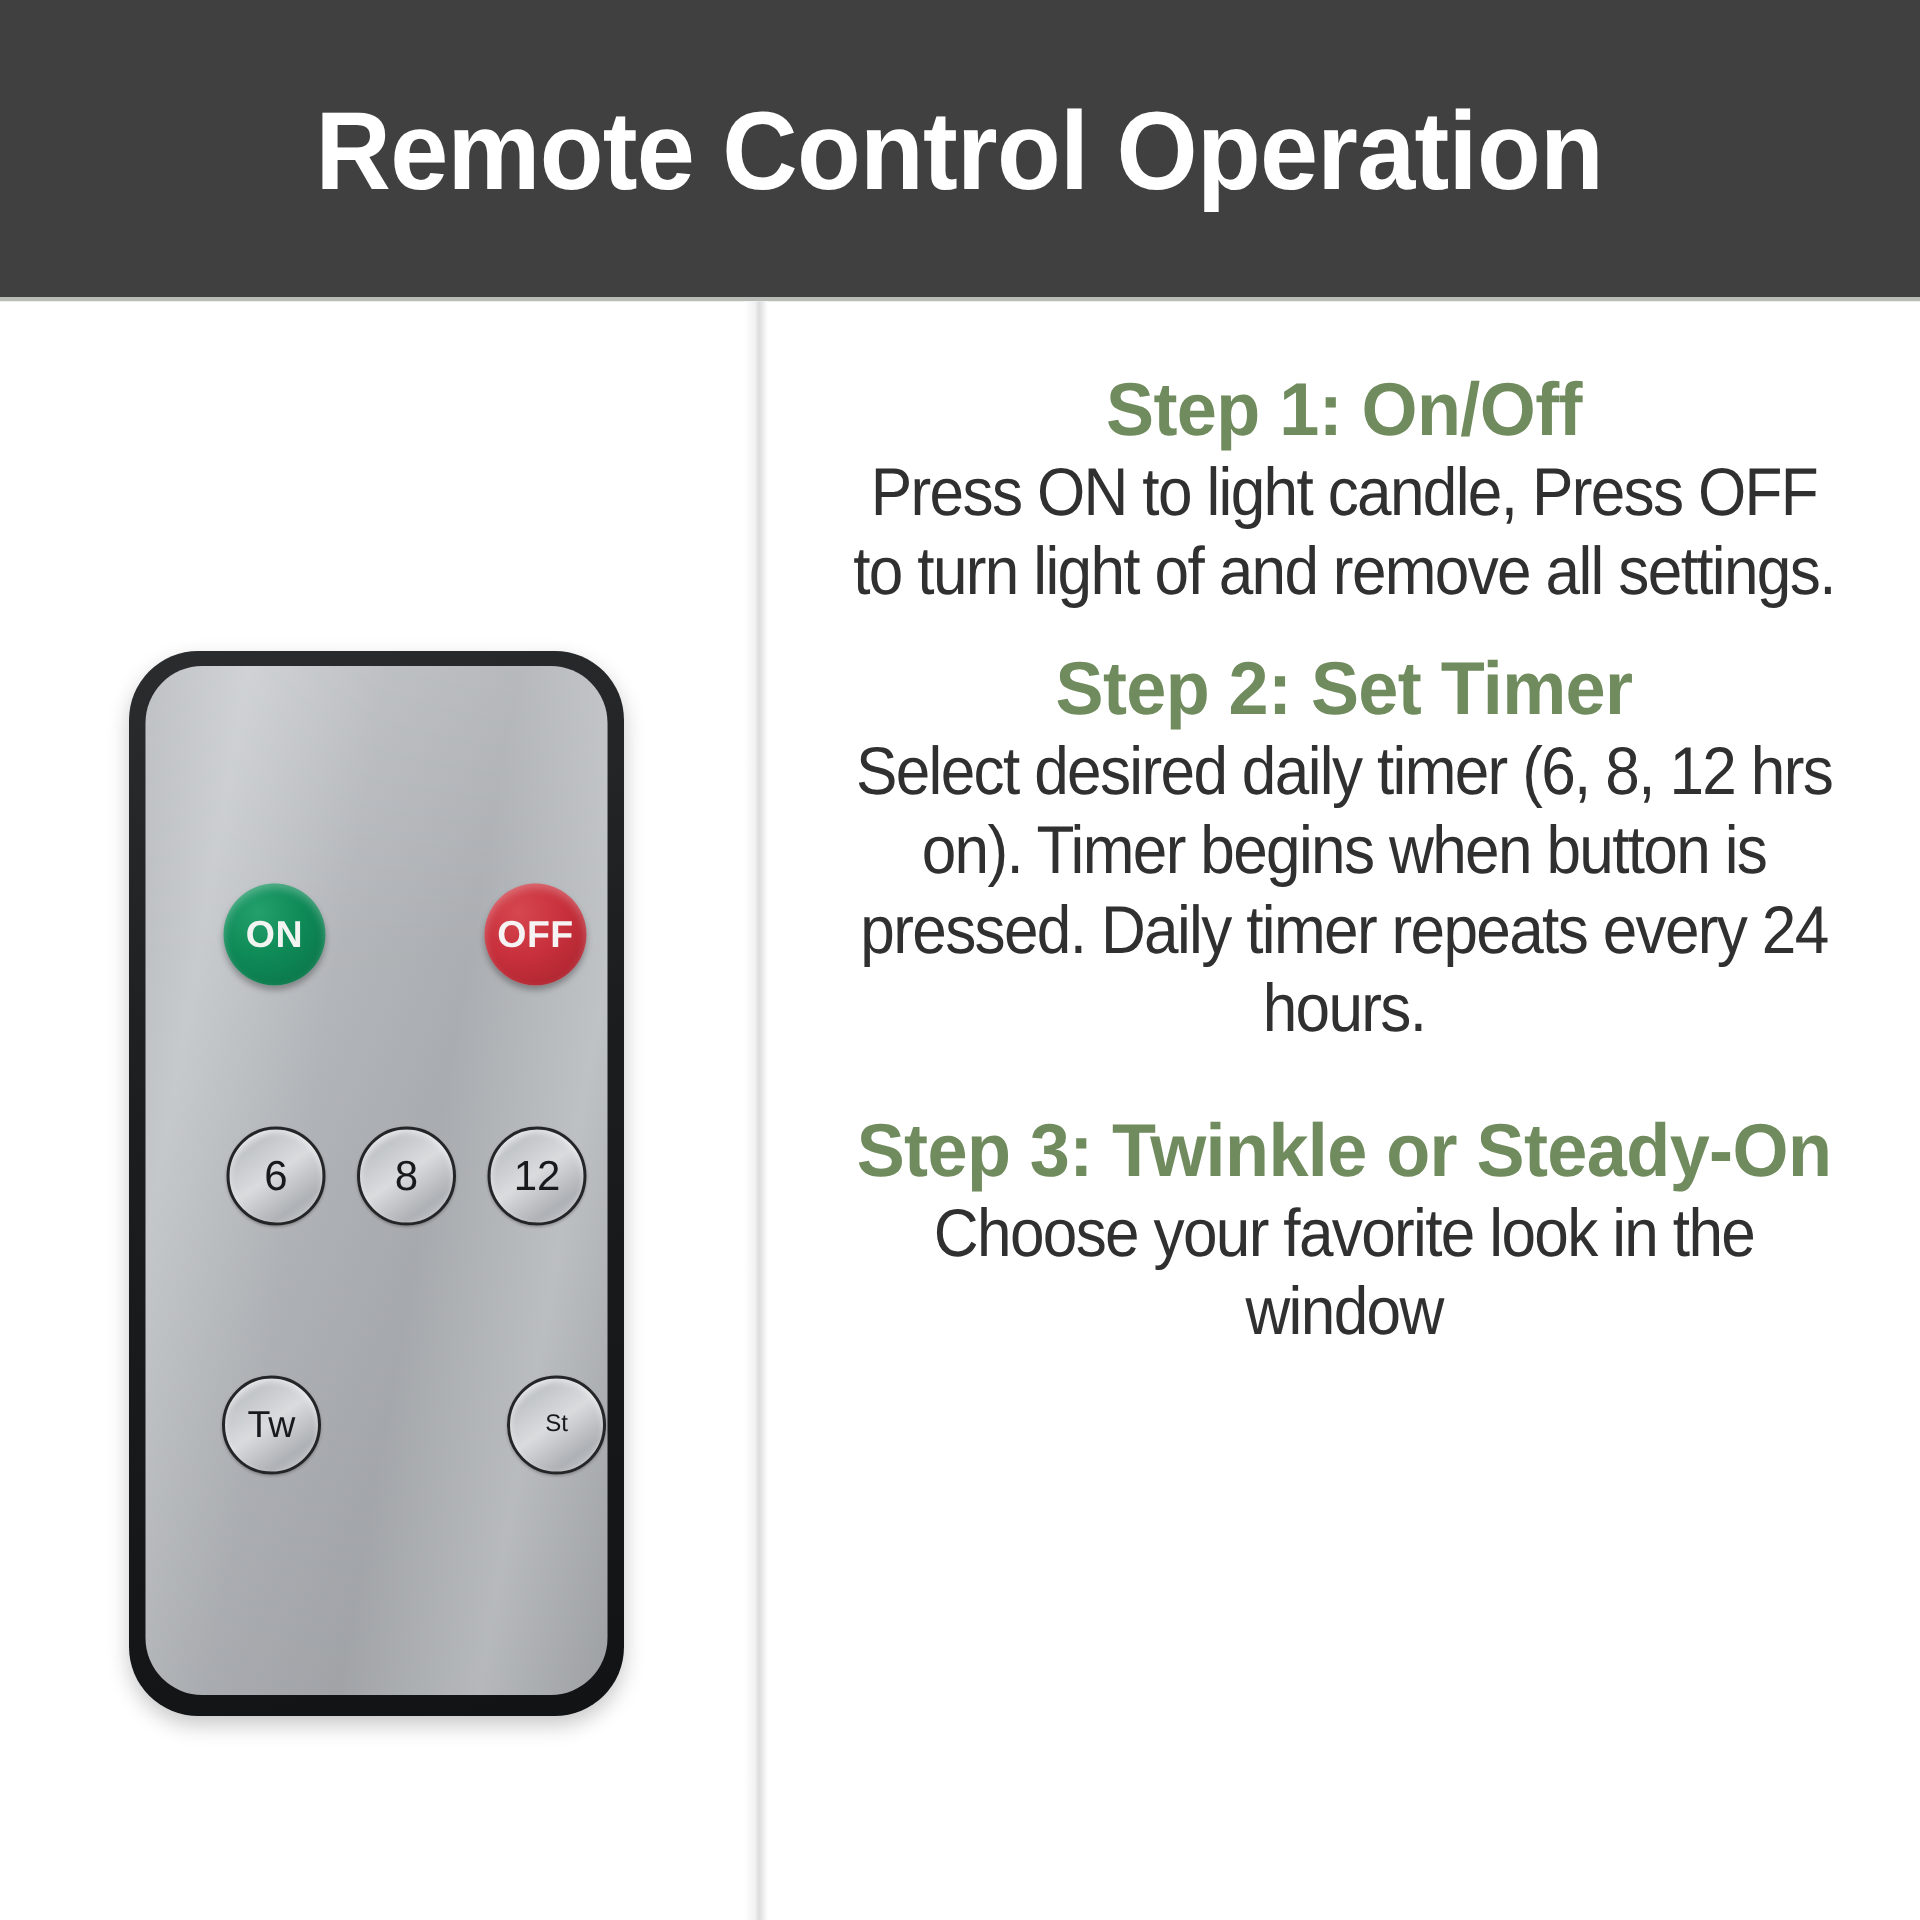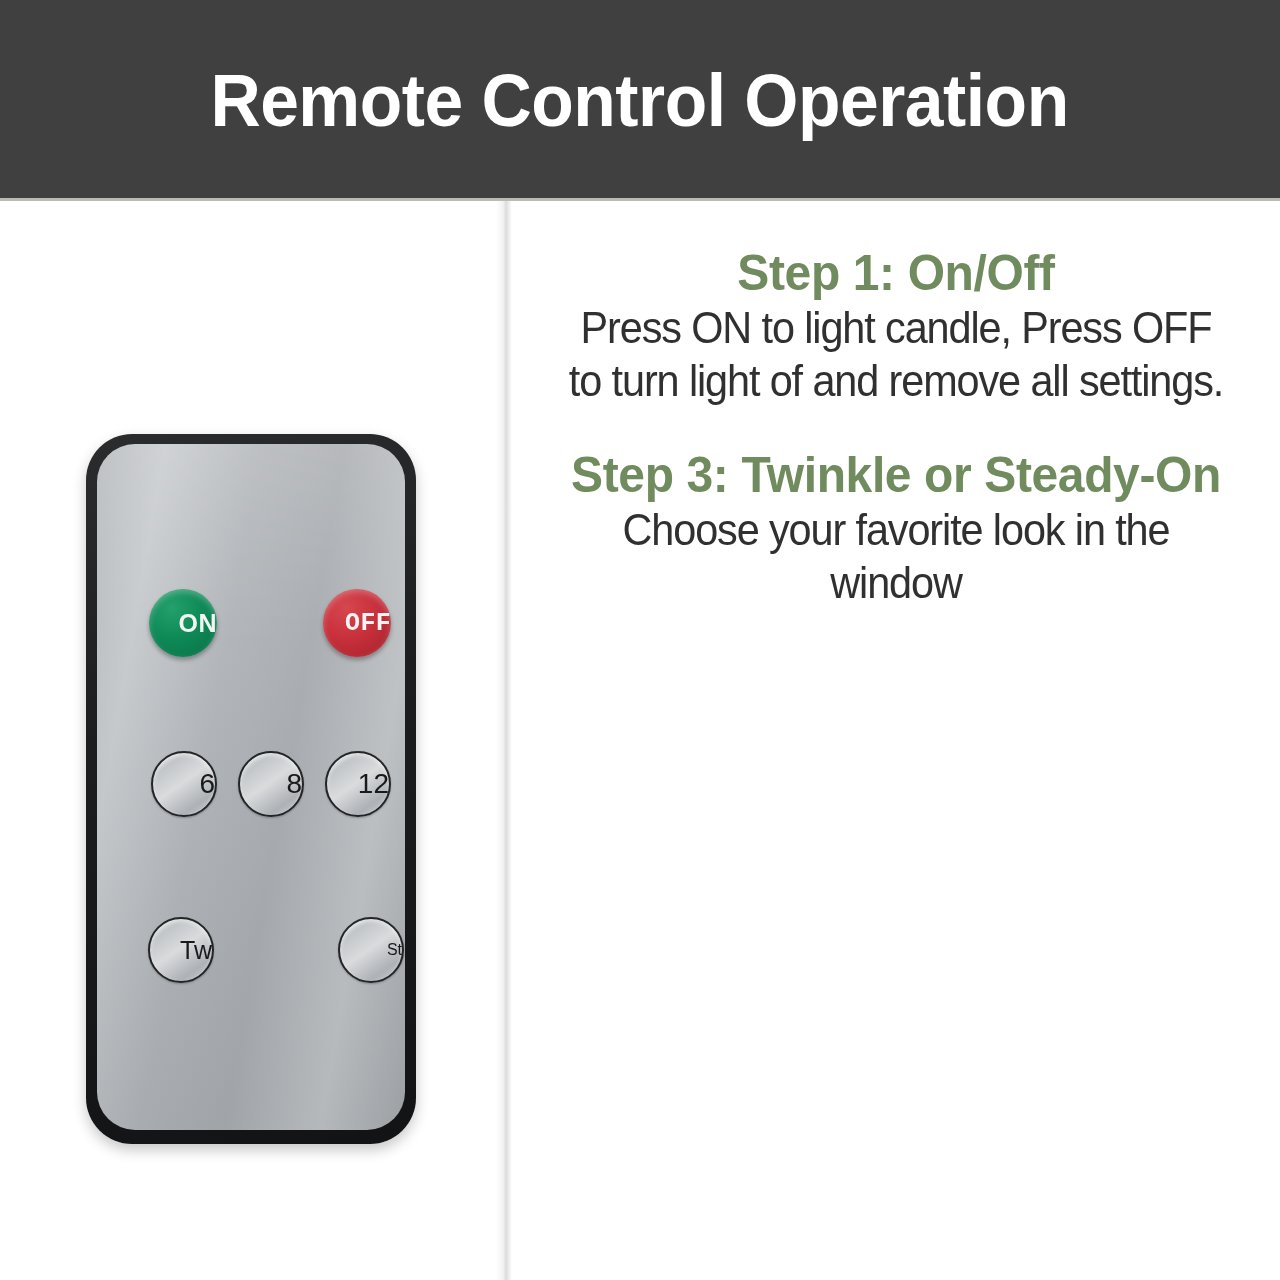--- a/index.html
+++ b/index.html
@@ -102,21 +102,21 @@
     border-radius: 38px;
     background: linear-gradient(to bottom, rgba(255,255,255,0.16) 0%, rgba(255,255,255,0.02) 28%, rgba(0,0,0,0.05) 100%);
   }
 
   
   .btn {
     position: absolute;
     border-radius: 50%;
     display: flex;
     align-items: center;
-    justify-content: flex-end;
+    justify-content: center;
     font-family: "Liberation Sans", sans-serif;
     line-height: 1;
     user-select: none;
   }
   .btn-on {
     left: 52px;
     top: 145px;
     width: 68px;
     height: 68px;
     background: radial-gradient(circle at 34% 28%, #23a06c 0%, #0e8a57 45%, #0a6e45 100%);
@@ -130,21 +130,20 @@
     left: 226px;
     top: 145px;
     width: 68px;
     height: 68px;
     background: radial-gradient(circle at 34% 28%, #d6474f 0%, #c8303c 45%, #a3222c 100%);
     box-shadow: 0 3px 4px rgba(0,0,0,0.30), inset 0 3px 6px rgba(255,255,255,0.28);
     color: #f5f3f3;
     font-size: 25px;
     font-weight: bold;
     letter-spacing: 0.3px;
-    font-family: Liberation Mono, monospace;
   }
   .btn-silver {
     width: 62px;
     height: 62px;
     background: linear-gradient(145deg, #e2e4e6 0%, #c3c6c9 22%, #d9dbdd 48%, #aeb1b5 78%, #cdd0d3 100%);
     border: 2.5px solid #232527;
     box-shadow: inset 0 2px 4px rgba(255,255,255,0.55), 0 1px 2px rgba(0,0,0,0.25);
     color: #17191b;
     font-size: 28px;
     font-weight: normal;
@@ -238,20 +237,24 @@
 
   <div class="panel-divider"></div>
 
   <div class="steps-panel">
 
     <div class="step-block step-1">
       <div class="step-heading">Step 1: On/Off</div>
       <div class="step-body">Press ON to light candle, Press OFF to turn light of and remove all settings.</div>
     </div>
 
+    <div class="step-block step-2">
+      <div class="step-heading">Step 2: Set Timer</div>
+      <div class="step-body">Select desired daily timer (6, 8, 12 hrs on). Timer begins when button is pressed. Daily timer repeats every 24 hours.</div>
+    </div>
 
     <div class="step-block step-3">
       <div class="step-heading">Step 3: Twinkle or Steady-On</div>
       <div class="step-body">Choose your favorite look in the window</div>
     </div>
 
   </div>
 
 </div>
 

